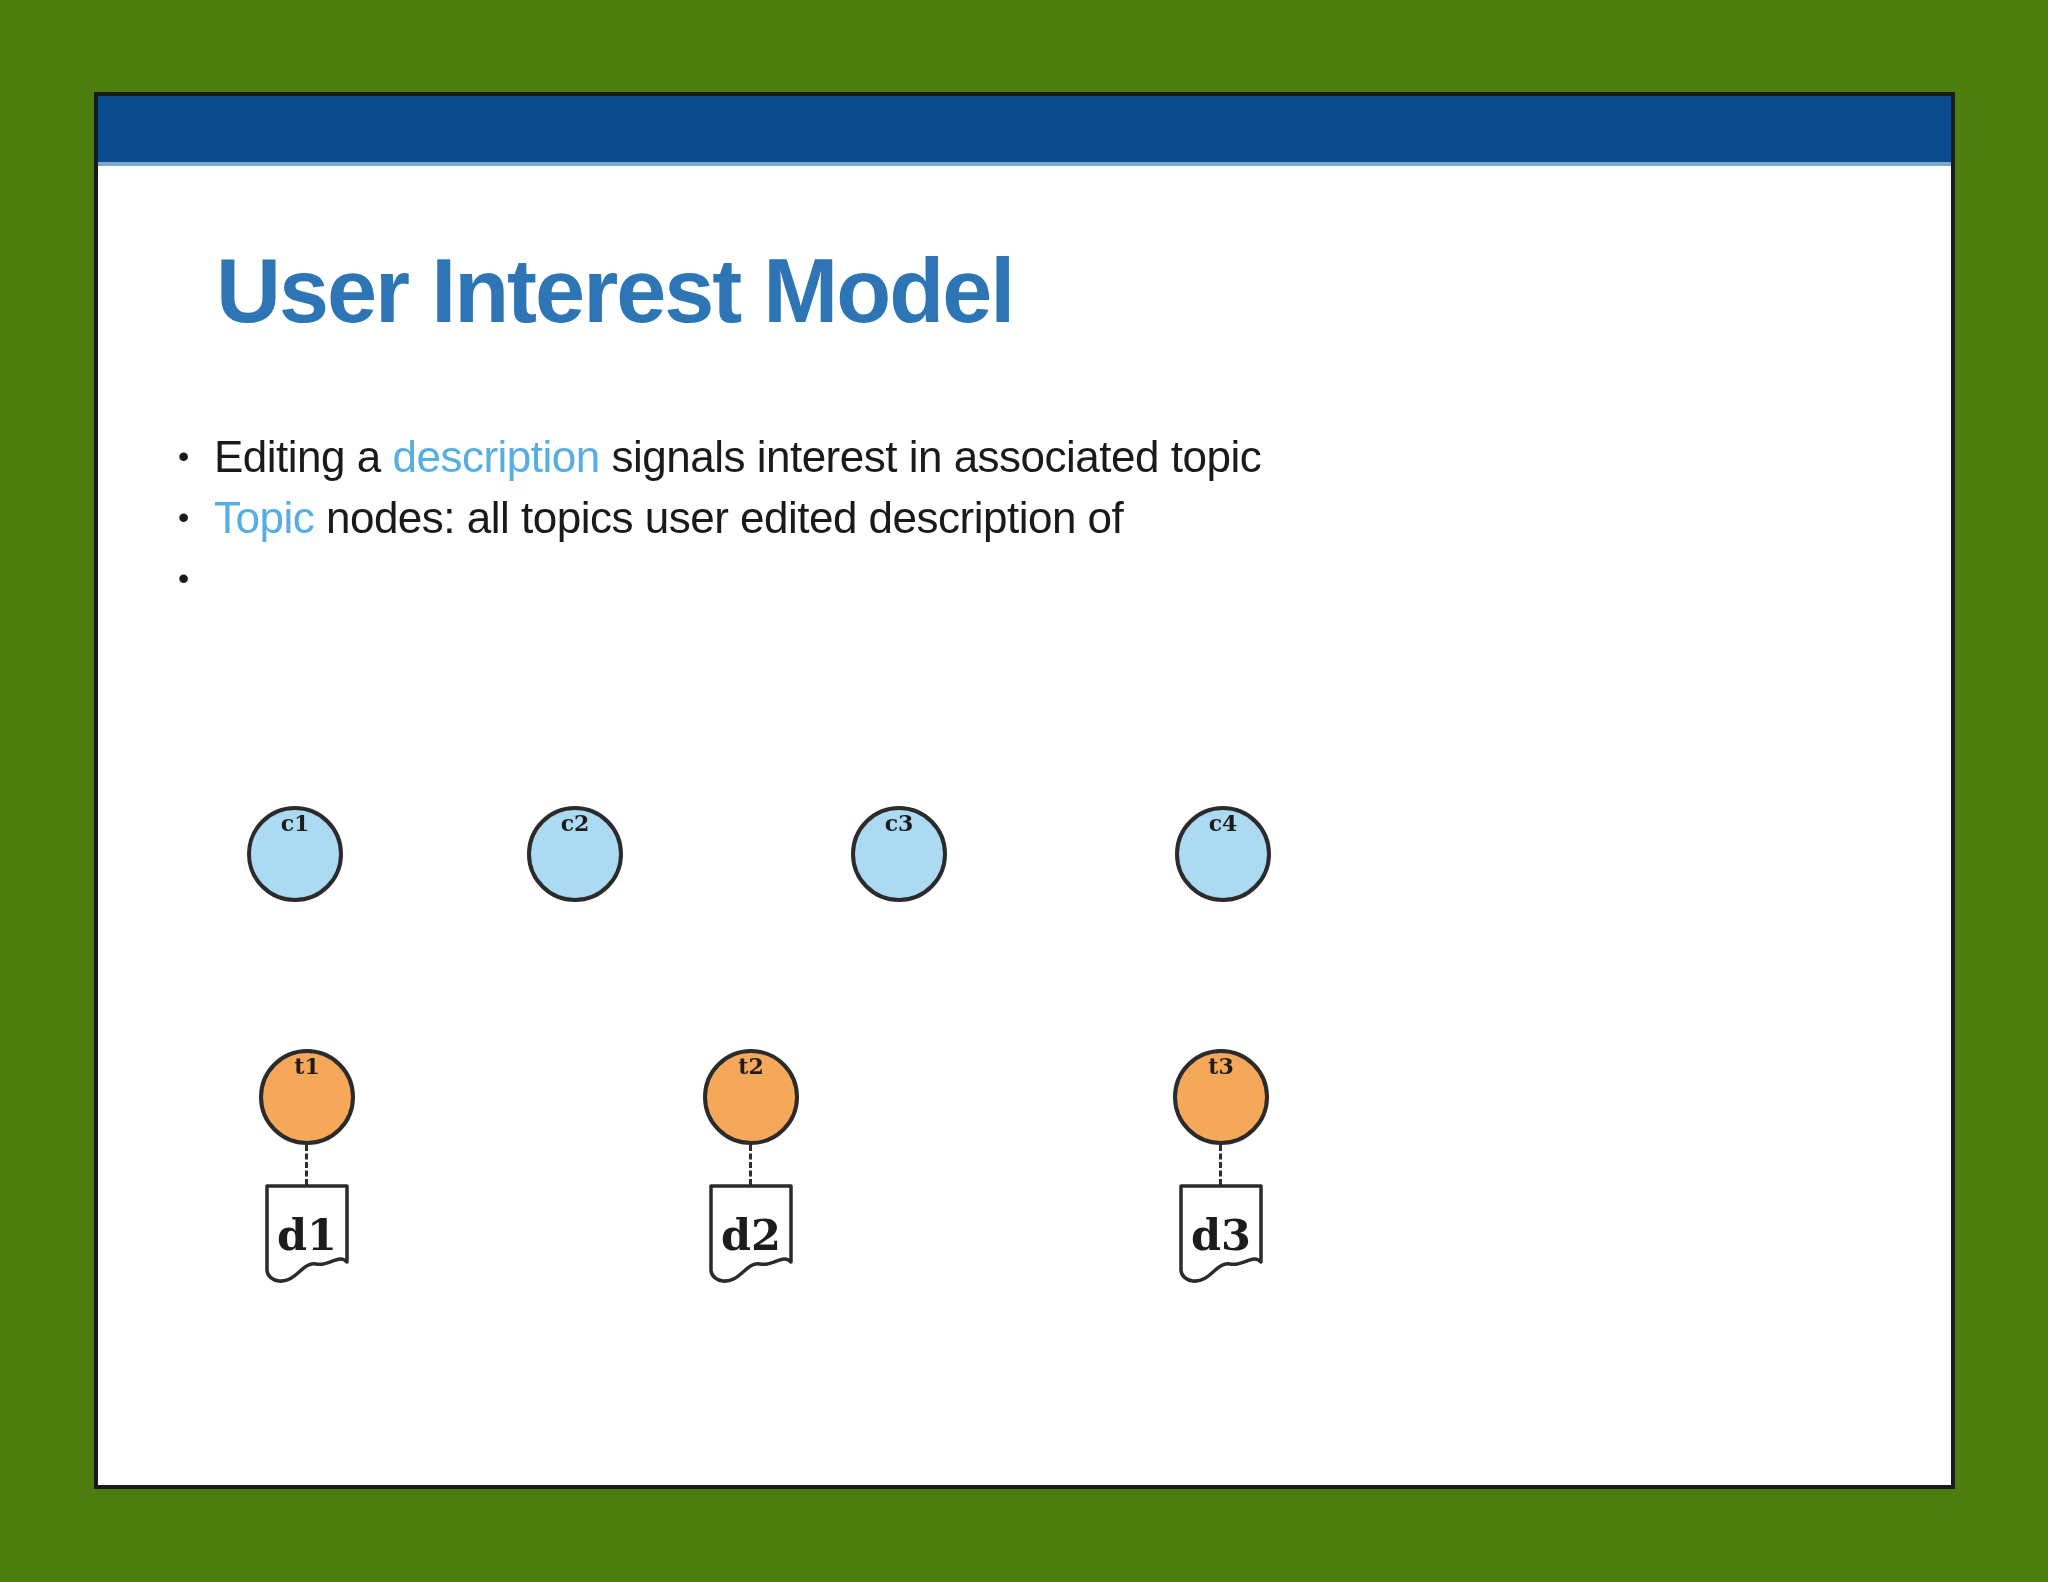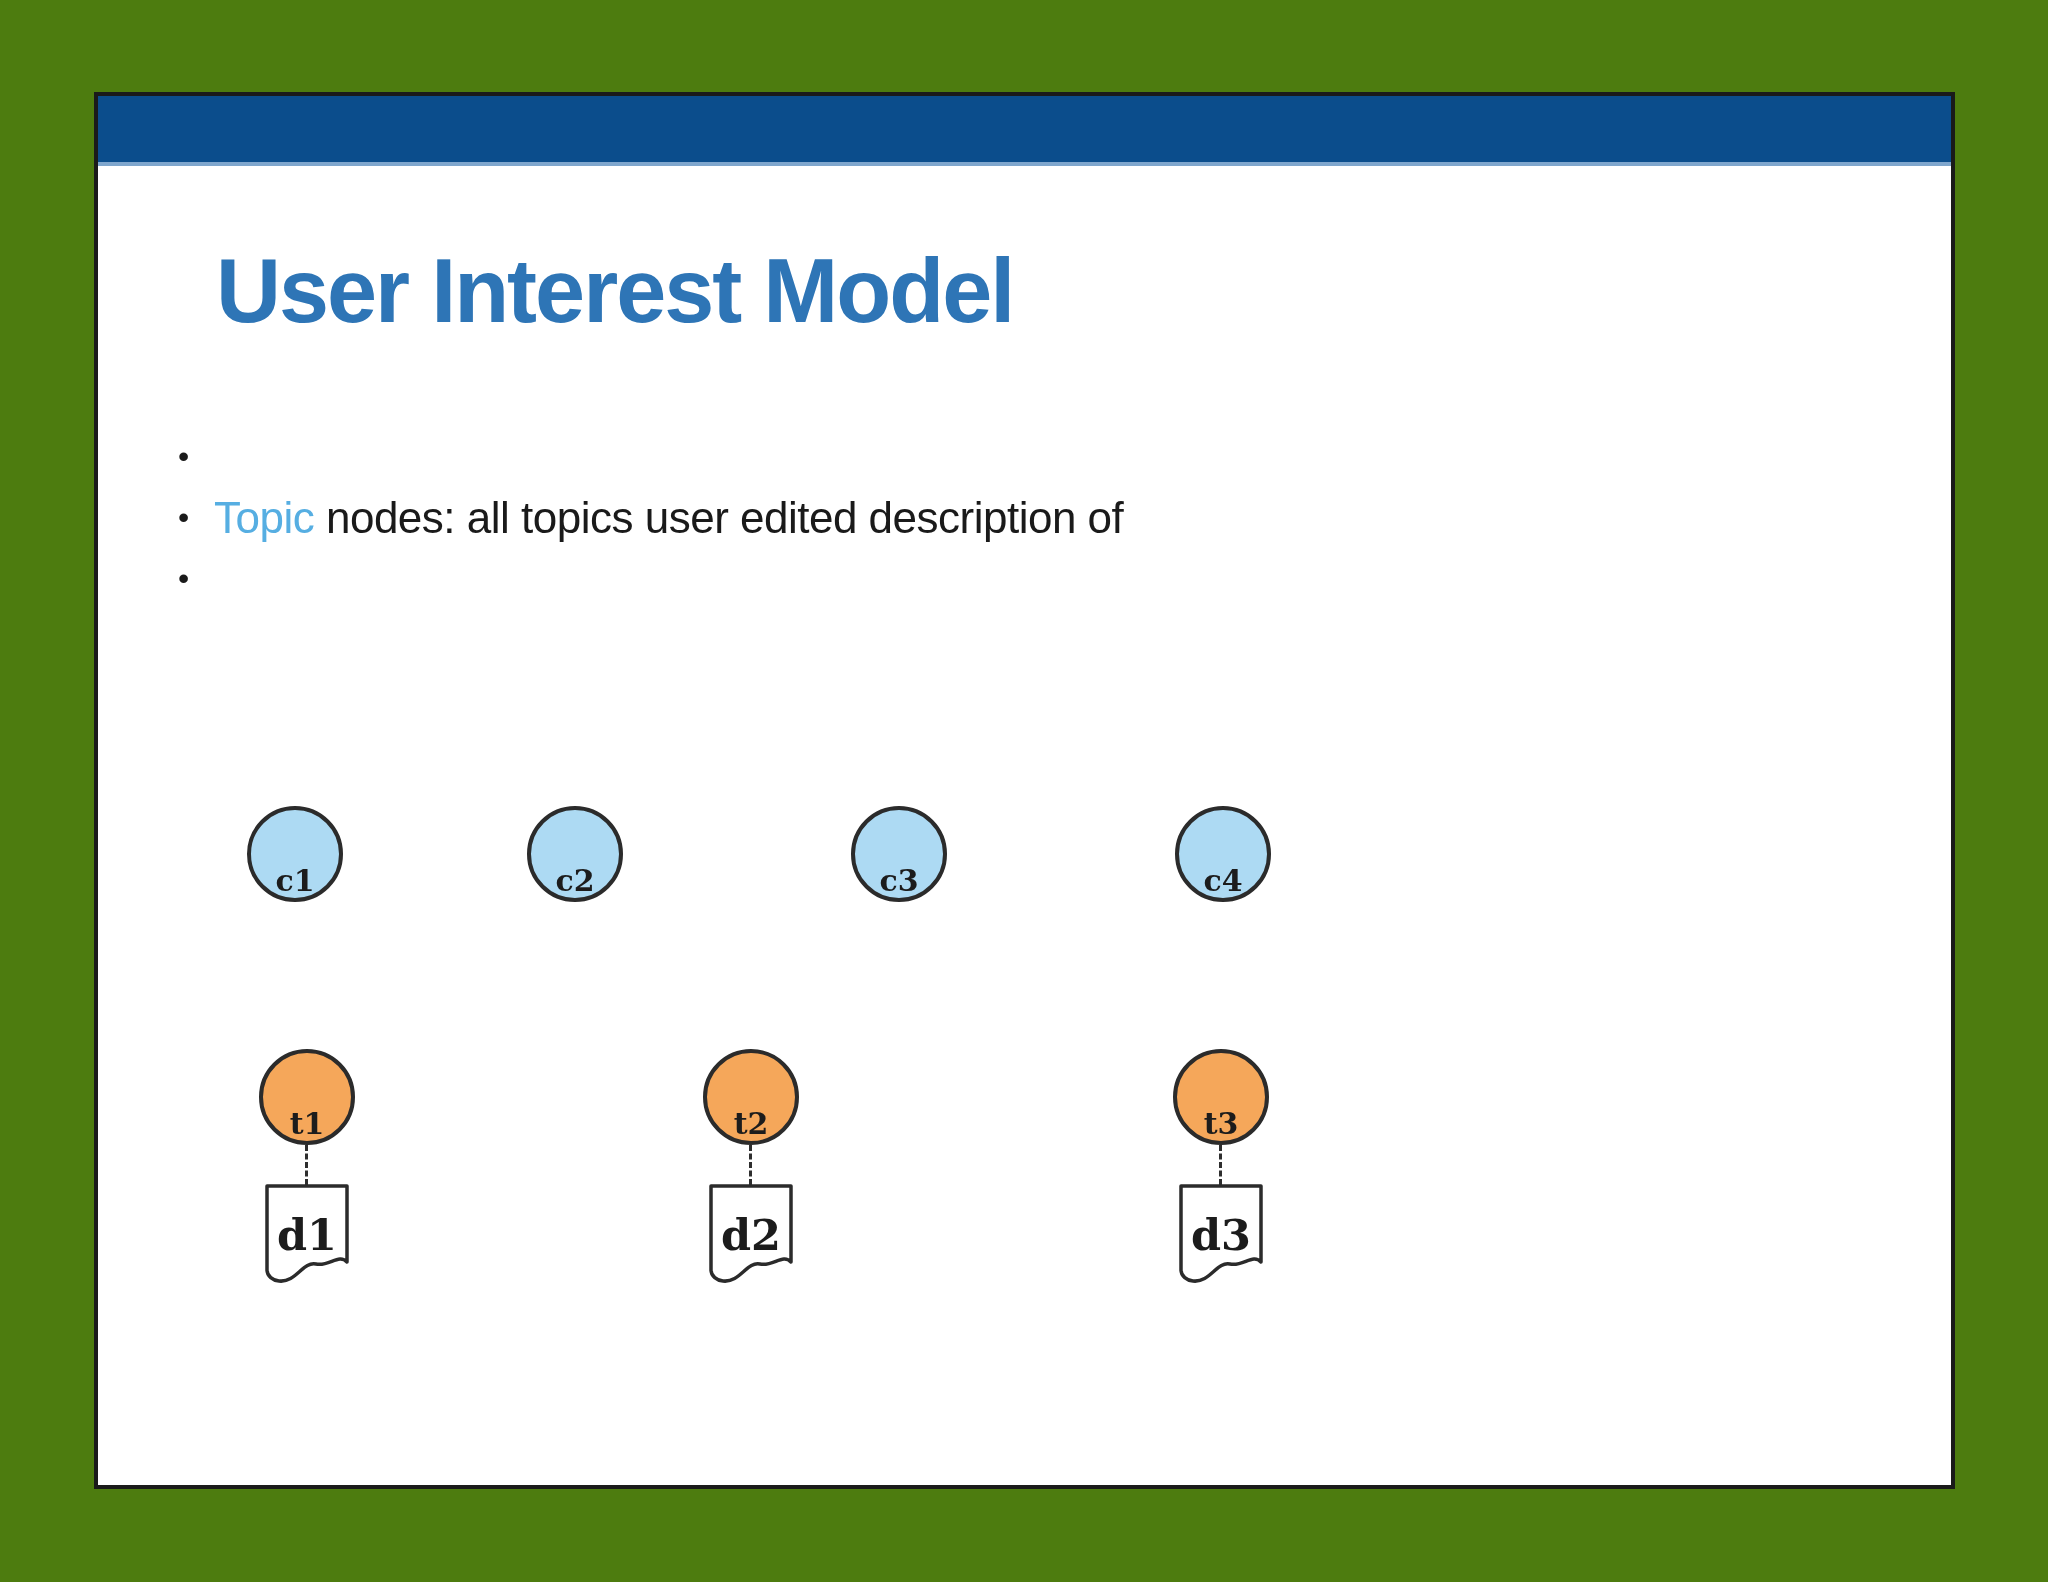--- a/index.html
+++ b/index.html
@@ -41,22 +41,22 @@
   .bullet-marker{
     width:42px;flex:0 0 42px;text-align:left;padding-left:6px;
     font-size:32px;line-height:61px;color:var(--body-text);
   }
   .bullet-text{letter-spacing:-0.5px;}
   .hl{color:var(--highlight-color);}
   .diagram{position:absolute;left:0;top:0;width:100%;height:100%;}
   .node{
     position:absolute;width:96px;height:96px;border-radius:50%;
     border:4px solid var(--node-stroke);
-    display:flex;align-items:flex-end;justify-content:center;
-    font-family:"DejaVu Serif",serif;font-weight:700;font-size:30px;
+    display:flex;align-items:flex-start;justify-content:center;
+    font-family:"DejaVu Serif",serif;font-weight:700;font-size:22px;
     color:#1c1c1c;
   }
   .node.cat{background:var(--category-fill);}
   .node.topic{background:var(--topic-fill);}
   .edge{
     position:absolute;width:0;height:40px;
     border-left:3px dashed var(--edge-color);
   }
   .doc{position:absolute;width:84px;height:104px;}
   .doc svg{display:block;width:84px;height:104px;overflow:visible;}
@@ -78,20 +78,21 @@
 <div class="canvas">
   <div class="slide">
 
     <div class="header-bar"></div>
 
     <h1 class="slide-title">User Interest Model</h1>
 
     <div class="bullets">
       <div class="bullet-row">
         <span class="bullet-marker">•</span>
+        <span class="bullet-text"><span>Editing a </span><span class="hl">description</span><span> signals interest in associated topic</span></span>
       </div>
       <div class="bullet-row">
         <span class="bullet-marker">•</span>
         <span class="bullet-text"><span></span><span class="hl">Topic</span><span> nodes: all topics user edited description of</span></span>
       </div>
       <div class="bullet-row">
         <span class="bullet-marker">•</span>
       </div>
     </div>
 

